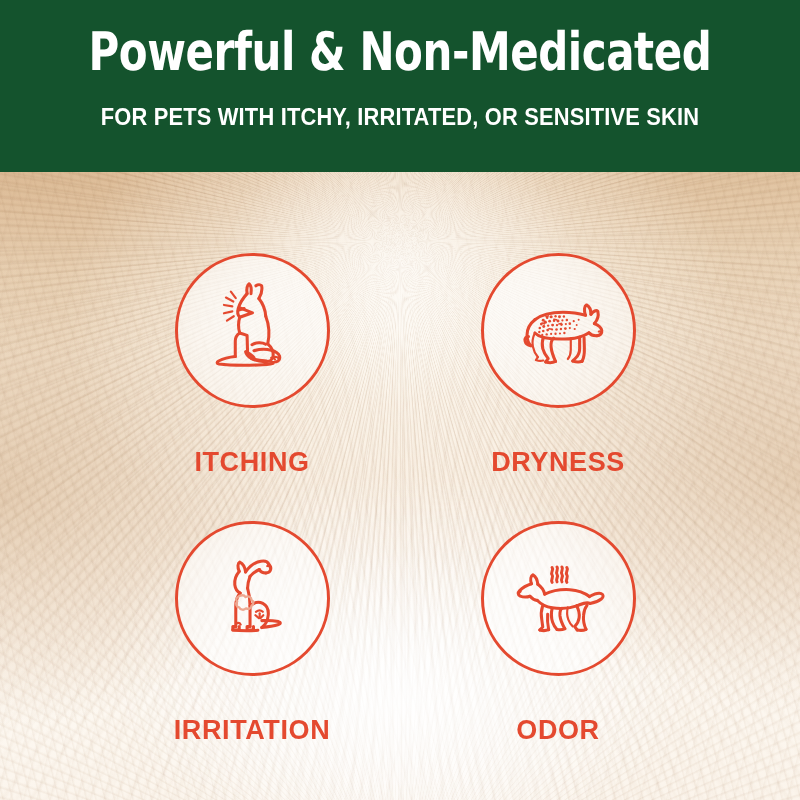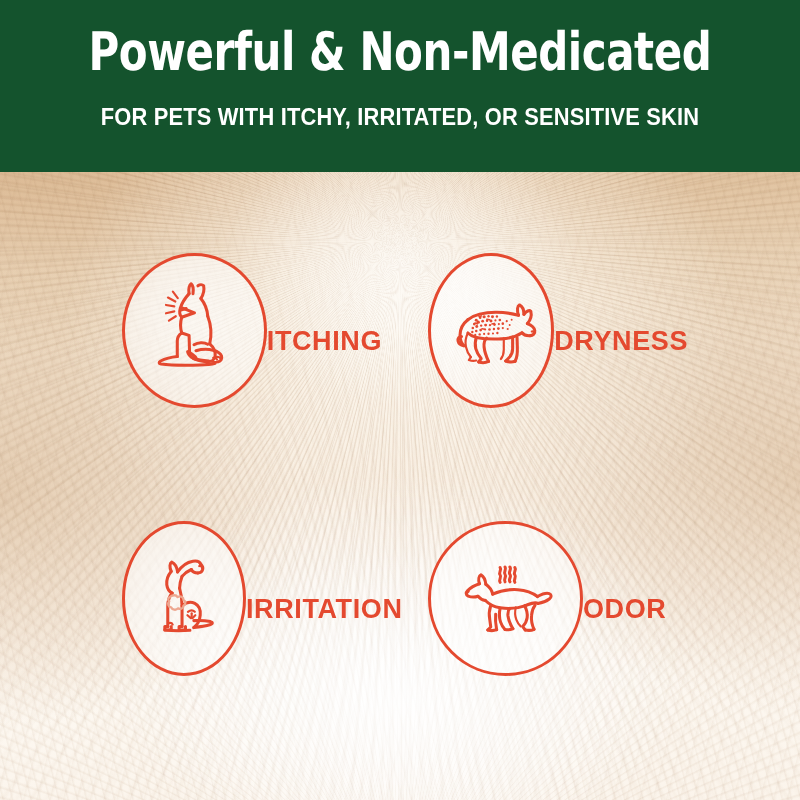--- a/index.html
+++ b/index.html
@@ -170,22 +170,23 @@
     top: 172px;
     width: 800px;
     height: 628px;
     z-index: 4;
   }
 
   .icon-cell {
     position: absolute;
     width: 260px;
     display: flex;
-    flex-direction: row;
+    flex-direction: column;
     align-items: center;
+    gap: 19px;
   }
 
   .cell-c0 { left: 122px; }
   .cell-c1 { left: 428px; }
   .cell-r0 { top: 81px; }
   .cell-r1 { top: 349px; }
 
   .icon-circle {
     position: relative;
     width: 155px;

